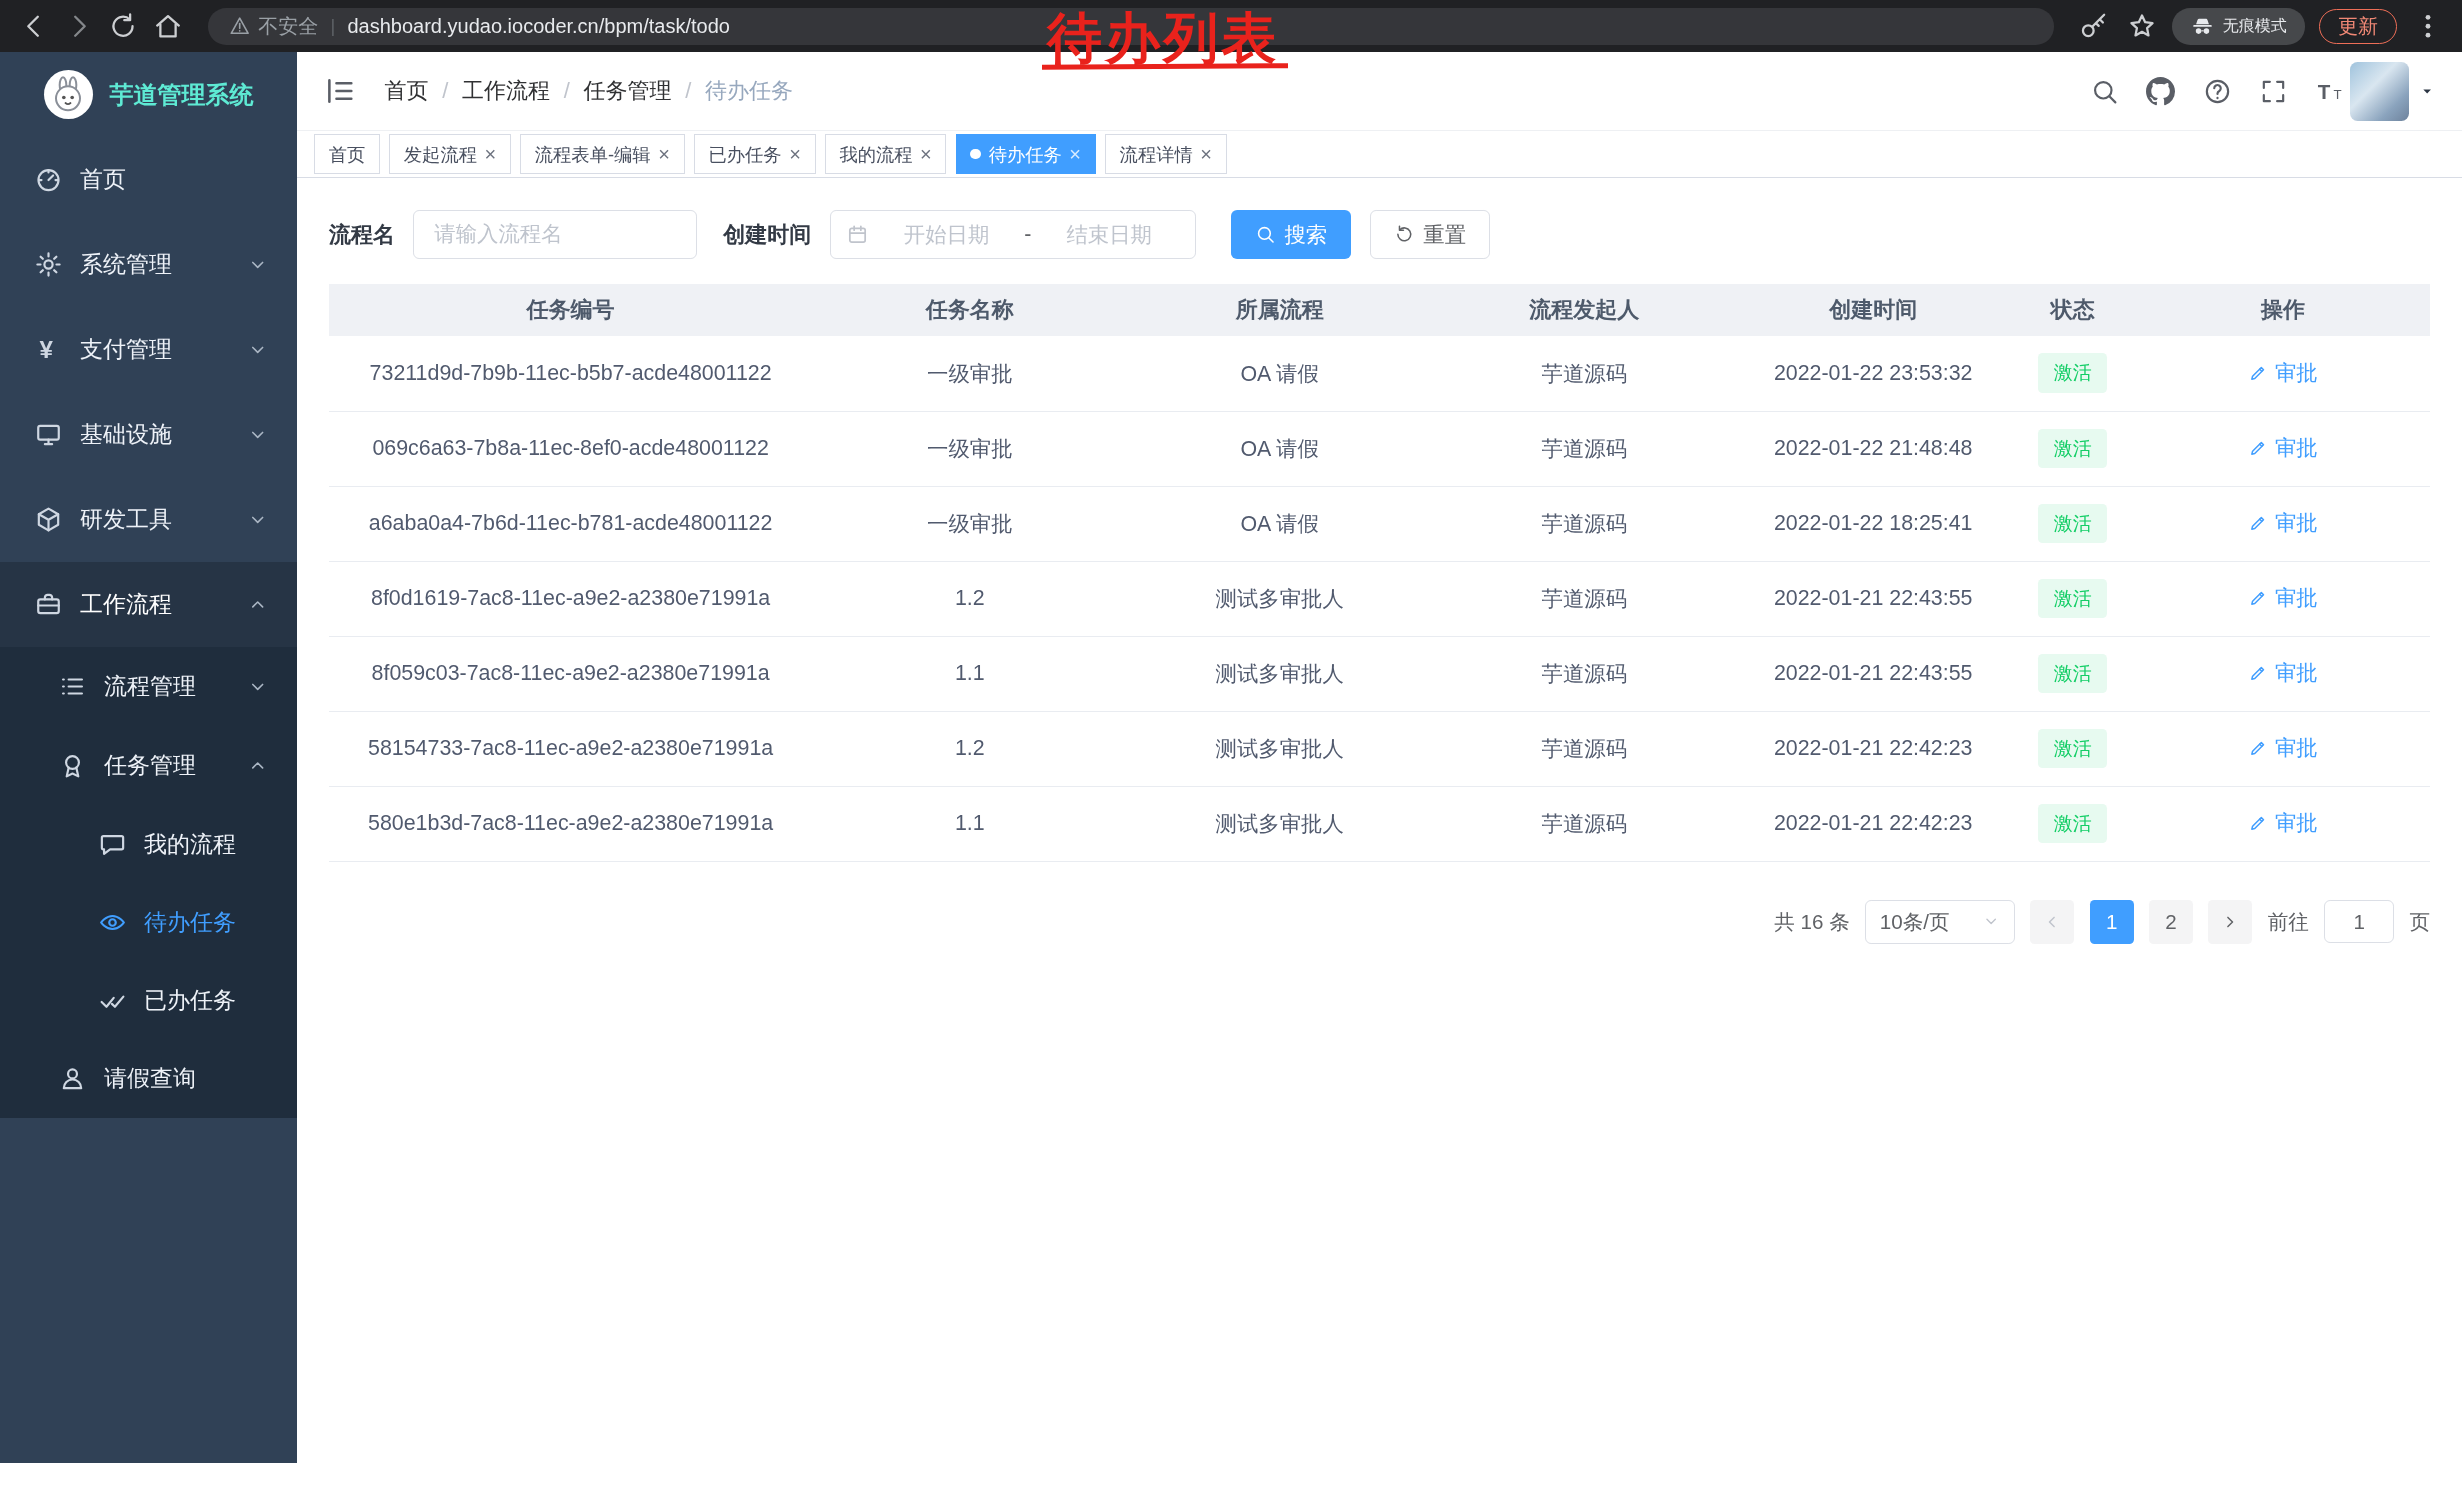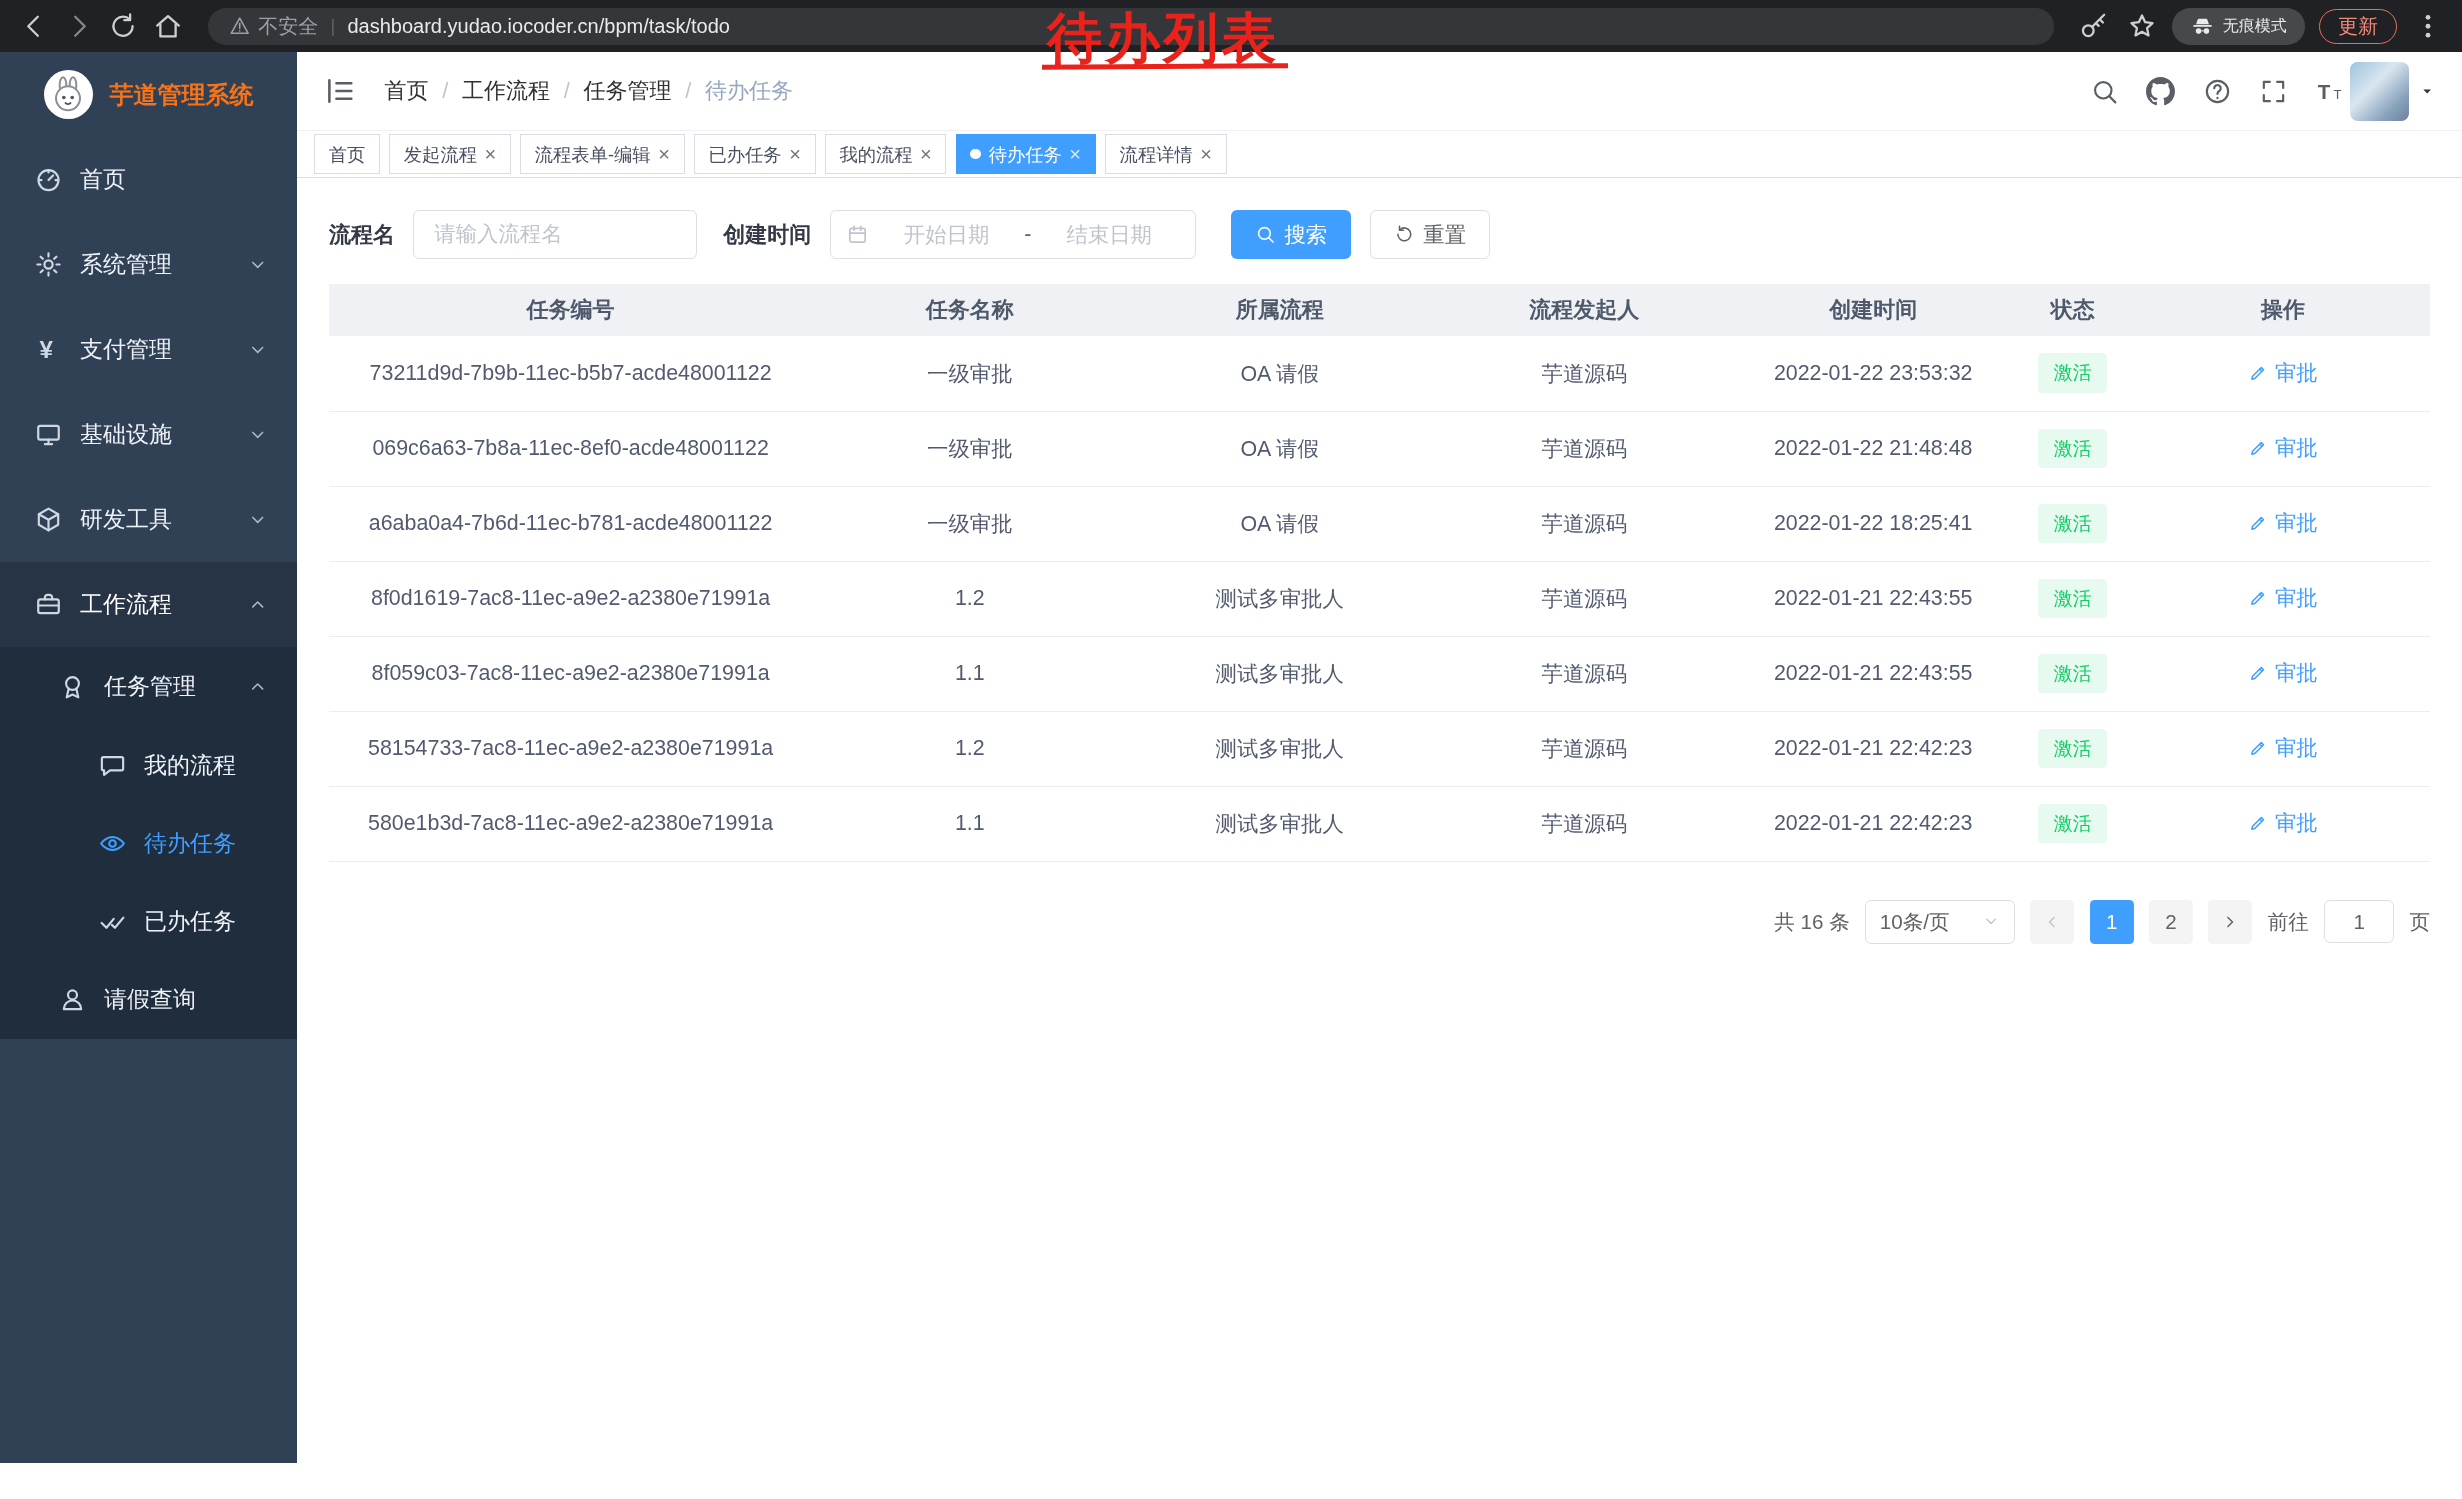--- a/index.html
+++ b/index.html
@@ -27,21 +27,21 @@
   
   .annotation{position:absolute;left:1047px;top:1.5px;font-size:55px;font-weight:800;color:var(--annotation);z-index:60;letter-spacing:3.1px}
   .annotation::after{content:"";position:absolute;left:-4.6px;right:-9.2px;bottom:6.9px;height:4.6px;background:currentColor;transform:rotate(-.4deg)}
 
   
   .app{display:flex;height:1448px;background:#fff}
   .sidebar{width:297px;height:1411px;background:var(--sb);flex-shrink:0;overflow:hidden}
   .logo-row{height:85px;display:flex;align-items:center;justify-content:center;gap:17px}
   .logo-avatar{width:49px;height:49px;border-radius:50%;background:#fff;display:flex;align-items:center;justify-content:center;overflow:hidden}
   .logo-avatar .ic{width:40px;height:40px}
-  .logo-title{font-size:24px;font-weight:700;color:#f97316}
+  .logo-title{font-size:24px;font-weight:700;color:#5eead4}
   .menu-item{display:flex;align-items:center;height:85px;padding:0 29px 0 34px;font-size:23px;color:#eef2f8;cursor:pointer}
   .menu-item .mi{width:29px;height:29px;margin-right:17px;color:#cfd7e2}
   .menu-item .chev{margin-left:auto;width:21.4px;height:21.4px;color:#aab6c4}
   .menu-item.lvl2{height:79px;background:var(--sbsub);padding-left:58px}
   .menu-item.lvl3{height:78px;background:var(--sbsub);padding-left:98px}
   .menu-item.highlight{background:#263445;color:#fff}
   .menu-item.active{color:var(--accent)}
   .menu-item.active .mi{color:var(--accent)}
 
   .main{flex:1;display:flex;flex-direction:column;min-width:0;background:#fff}
@@ -273,20 +273,34 @@
           <span>工作流程</span>
           <span class="chev ic">
             <svg viewBox="0 0 24 24" fill="none" stroke="currentColor" stroke-width="1.8" stroke-linecap="round" stroke-linejoin="round">
               <path d="M6.5 14.5L12 9l5.5 5.5"></path>
             </svg>
           </span>
         </div>
         <div class="menu-item lvl2">
           <span class="mi ic">
             <svg viewBox="0 0 24 24" fill="none" stroke="currentColor" stroke-width="1.8" stroke-linecap="round" stroke-linejoin="round">
+              <path d="M8.8 6.2h11M8.8 12h11M8.8 17.8h11"></path>
+              <path d="M4.2 6.2h.6M4.2 12h.6M4.2 17.8h.6"></path>
+            </svg>
+          </span>
+          <span>流程管理</span>
+          <span class="chev ic">
+            <svg viewBox="0 0 24 24" fill="none" stroke="currentColor" stroke-width="1.8" stroke-linecap="round" stroke-linejoin="round">
+              <path d="M6.5 9.5l5.5 5.5 5.5-5.5"></path>
+            </svg>
+          </span>
+        </div>
+        <div class="menu-item lvl2">
+          <span class="mi ic">
+            <svg viewBox="0 0 24 24" fill="none" stroke="currentColor" stroke-width="1.8" stroke-linecap="round" stroke-linejoin="round">
               <circle cx="12" cy="9.5" r="5.3"></circle>
               <path d="M8.8 13.8L7.2 21l4.8-2.4L16.8 21l-1.6-7.2"></path>
             </svg>
           </span>
           <span>任务管理</span>
           <span class="chev ic">
             <svg viewBox="0 0 24 24" fill="none" stroke="currentColor" stroke-width="1.8" stroke-linecap="round" stroke-linejoin="round">
               <path d="M6.5 14.5L12 9l5.5 5.5"></path>
             </svg>
           </span>

